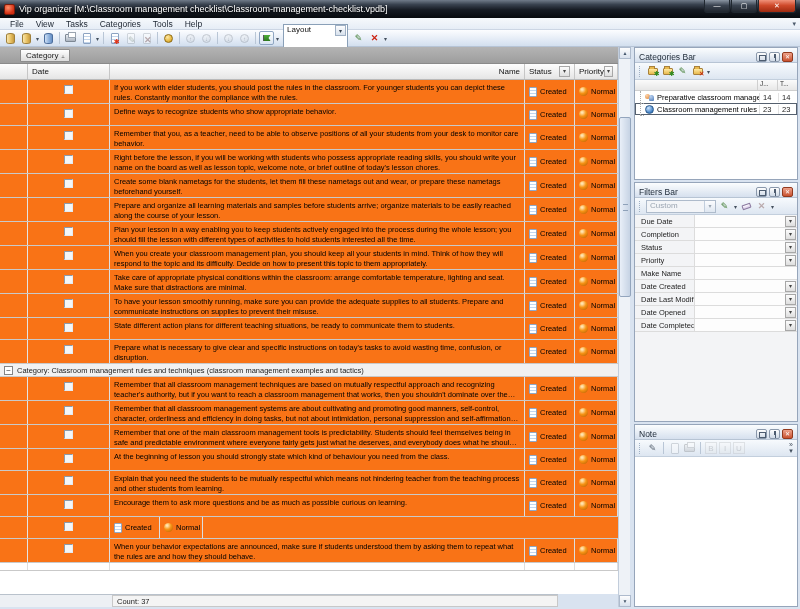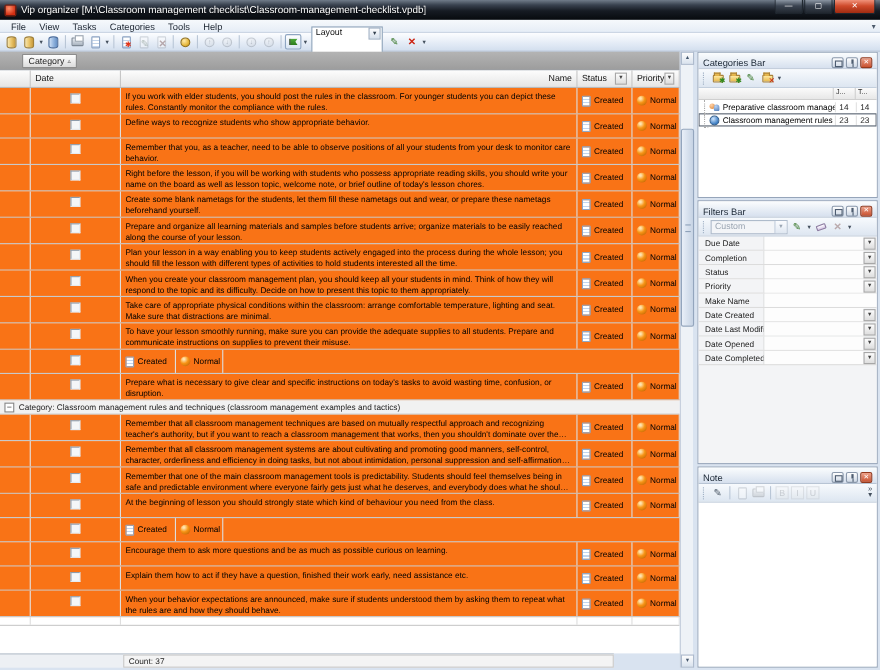--- a/index.html
+++ b/index.html
@@ -444,20 +444,23 @@
                 <span class="ball"></span>
                 <span>Normal</span>
               </div>
             </div>
 
           <div class="trow">
               <div class="c-ind"></div>
               <div class="c-done">
                 <span class="cb"></span>
               </div>
+              <div class="c-name">
+                <span class="nametext">State different action plans for different teaching situations, be ready to communicate them to students.</span>
+              </div>
               <div class="c-status scell">
                 <span class="doc"></span>
                 <span>Created</span>
               </div>
               <div class="c-pri scell">
                 <span class="ball"></span>
                 <span>Normal</span>
               </div>
             </div>
 
@@ -554,20 +557,23 @@
                 <span class="ball"></span>
                 <span>Normal</span>
               </div>
             </div>
 
           <div class="trow">
               <div class="c-ind"></div>
               <div class="c-done">
                 <span class="cb"></span>
               </div>
+              <div class="c-name">
+                <span class="nametext">Explain that you need the students to be mutually respectful which means not hindering teacher from the teaching process and other students from learning.</span>
+              </div>
               <div class="c-status scell">
                 <span class="doc"></span>
                 <span>Created</span>
               </div>
               <div class="c-pri scell">
                 <span class="ball"></span>
                 <span>Normal</span>
               </div>
             </div>
 
@@ -586,23 +592,20 @@
               <div class="c-pri scell">
                 <span class="ball"></span>
                 <span>Normal</span>
               </div>
             </div>
 
           <div class="trow">
               <div class="c-ind"></div>
               <div class="c-done">
                 <span class="cb"></span>
-              </div>
-              <div class="c-name">
-                <span class="nametext">Explain them how to act if they have a question, finished their work early, need assistance etc.</span>
               </div>
               <div class="c-status scell">
                 <span class="doc"></span>
                 <span>Created</span>
               </div>
               <div class="c-pri scell">
                 <span class="ball"></span>
                 <span>Normal</span>
               </div>
             </div>

